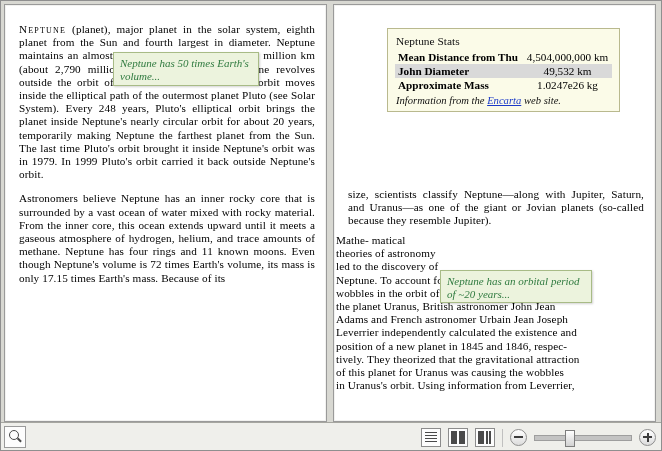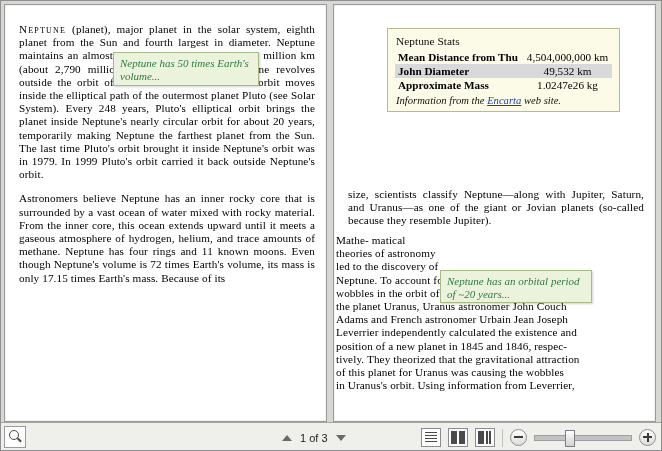--- a/index.html
+++ b/index.html
@@ -325,21 +325,21 @@
       <div class="right-lower col">
         <p>size, scientists classify Neptune—along with Jupiter, Saturn, and Uranus—as one of the giant or Jovian planets (so-called because they resemble Jupiter).</p>
       </div>
 
       <div class="two-col-flow col">
         <span class="flow-line">Mathe-                                                  matical</span>
         <span class="flow-line">theories of                                         astronomy</span>
         <span class="flow-line">led to the                                          discovery of</span>
         <span class="flow-line">Neptune. To                                       account for</span>
         <span class="flow-line">wobbles in                                           the orbit of</span>
-        <span class="flow-line">the planet Uranus, Uranus astronomer John Couch</span>
+        <span class="flow-line">the planet Uranus, British astronomer John Jean</span>
         <span class="flow-line">Adams and French astronomer Urbain Jean Joseph</span>
         <span class="flow-line">Leverrier independently calculated the existence and</span>
         <span class="flow-line">position of a new planet in 1845 and 1846, respec-</span>
         <span class="flow-line">tively. They theorized that the gravitational attraction</span>
         <span class="flow-line">of this planet for Uranus was causing the wobbles</span>
         <span class="flow-line">in Uranus's orbit. Using information from Leverrier,</span>
       </div>
 
       <div class="callout" id="callout-orbital">Neptune has an orbital period of ~20 years...</div>
     </div>
@@ -347,25 +347,20 @@
 
   <div class="toolbar">
 
     <div class="tb-left">
       <div class="search-strip">
         <span class="mag"></span>
         <span class="handle"></span>
       </div>
     </div>
 
-    <div class="tb-center">
-      <div class="tri-up"></div>
-      <span class="page-label">1 of 3</span>
-      <div class="tri-down"></div>
-    </div>
 
     <div class="tb-right">
       <span class="view-btn">
         <span class="ln" style="left:3px;top:3px;width:12px;height:1px;"></span>
         <span class="ln" style="left:3px;top:6px;width:12px;height:1px;"></span>
         <span class="ln" style="left:3px;top:9px;width:12px;height:1px;"></span>
         <span class="ln" style="left:3px;top:12px;width:12px;height:1px;"></span>
       </span>
       <span class="view-btn">
         <span class="ln" style="left:2px;top:2px;width:6px;height:13px;"></span>

